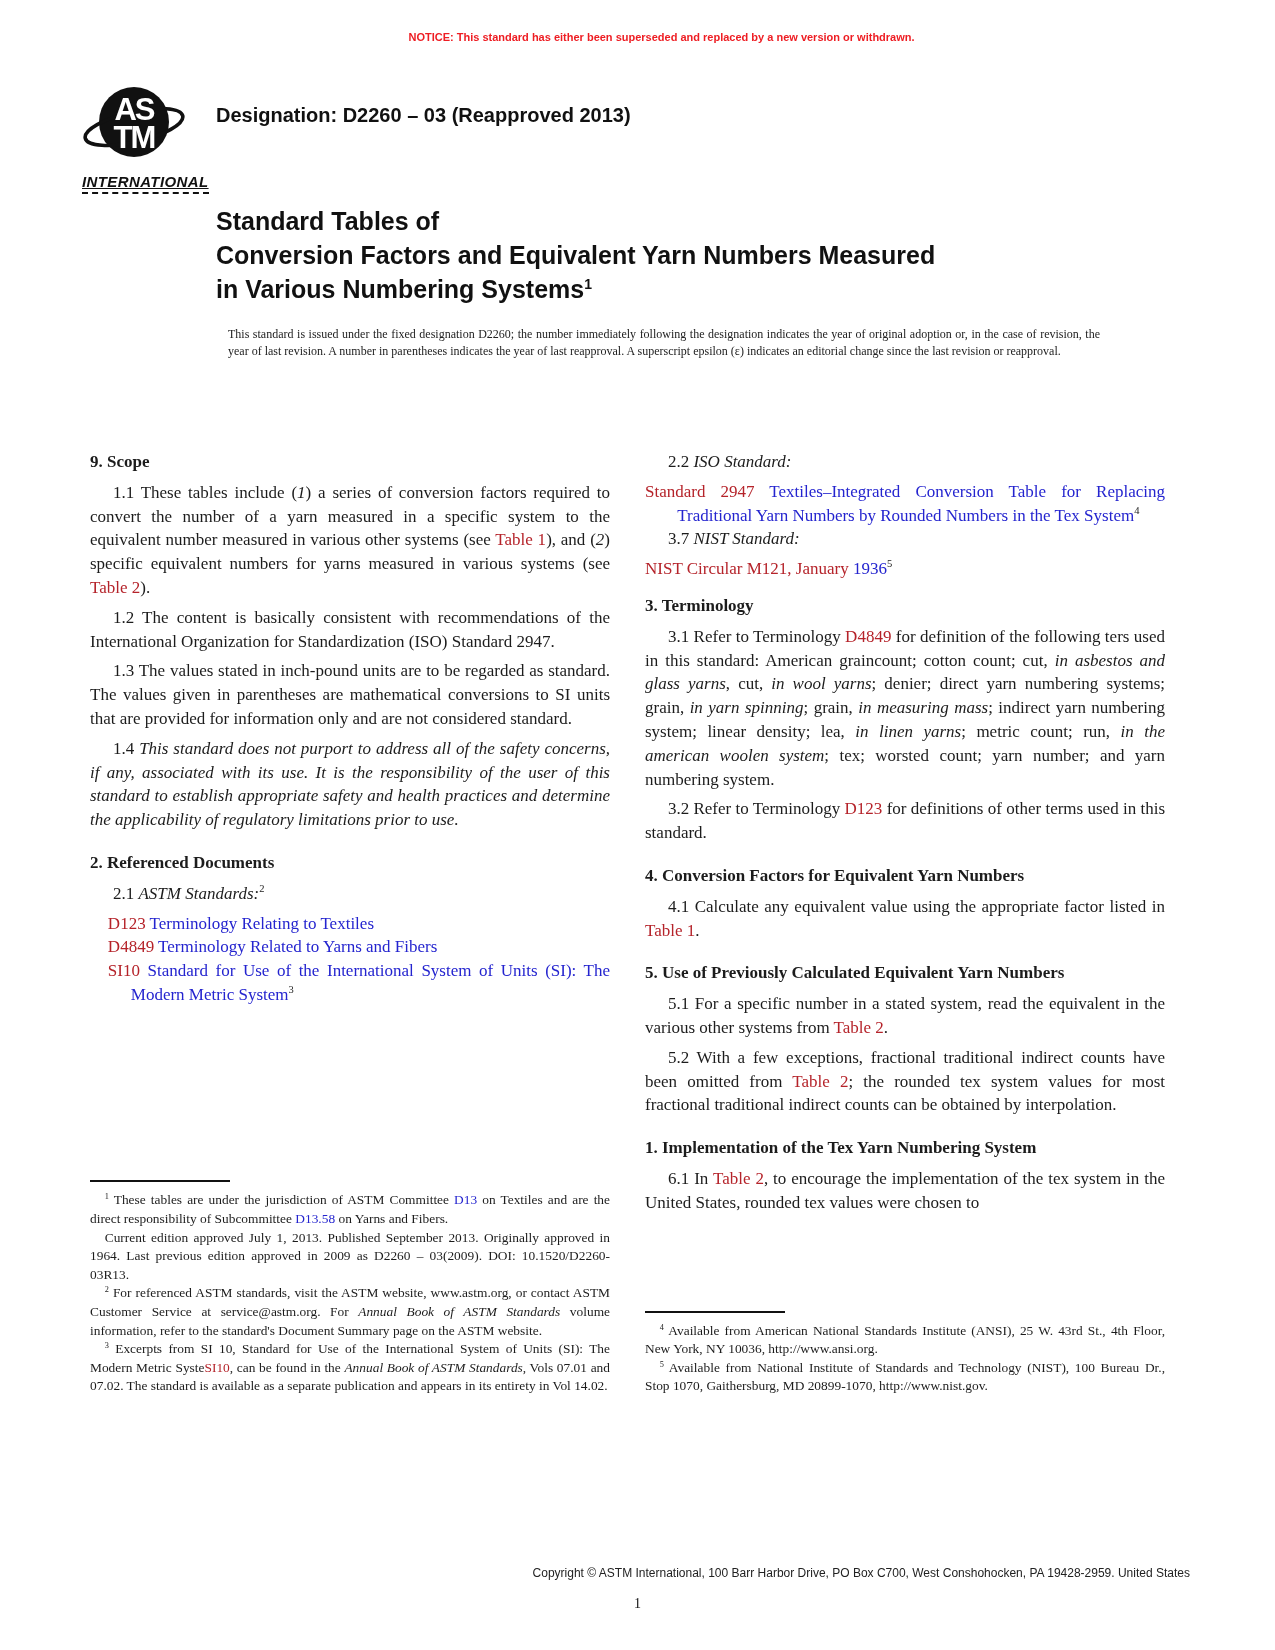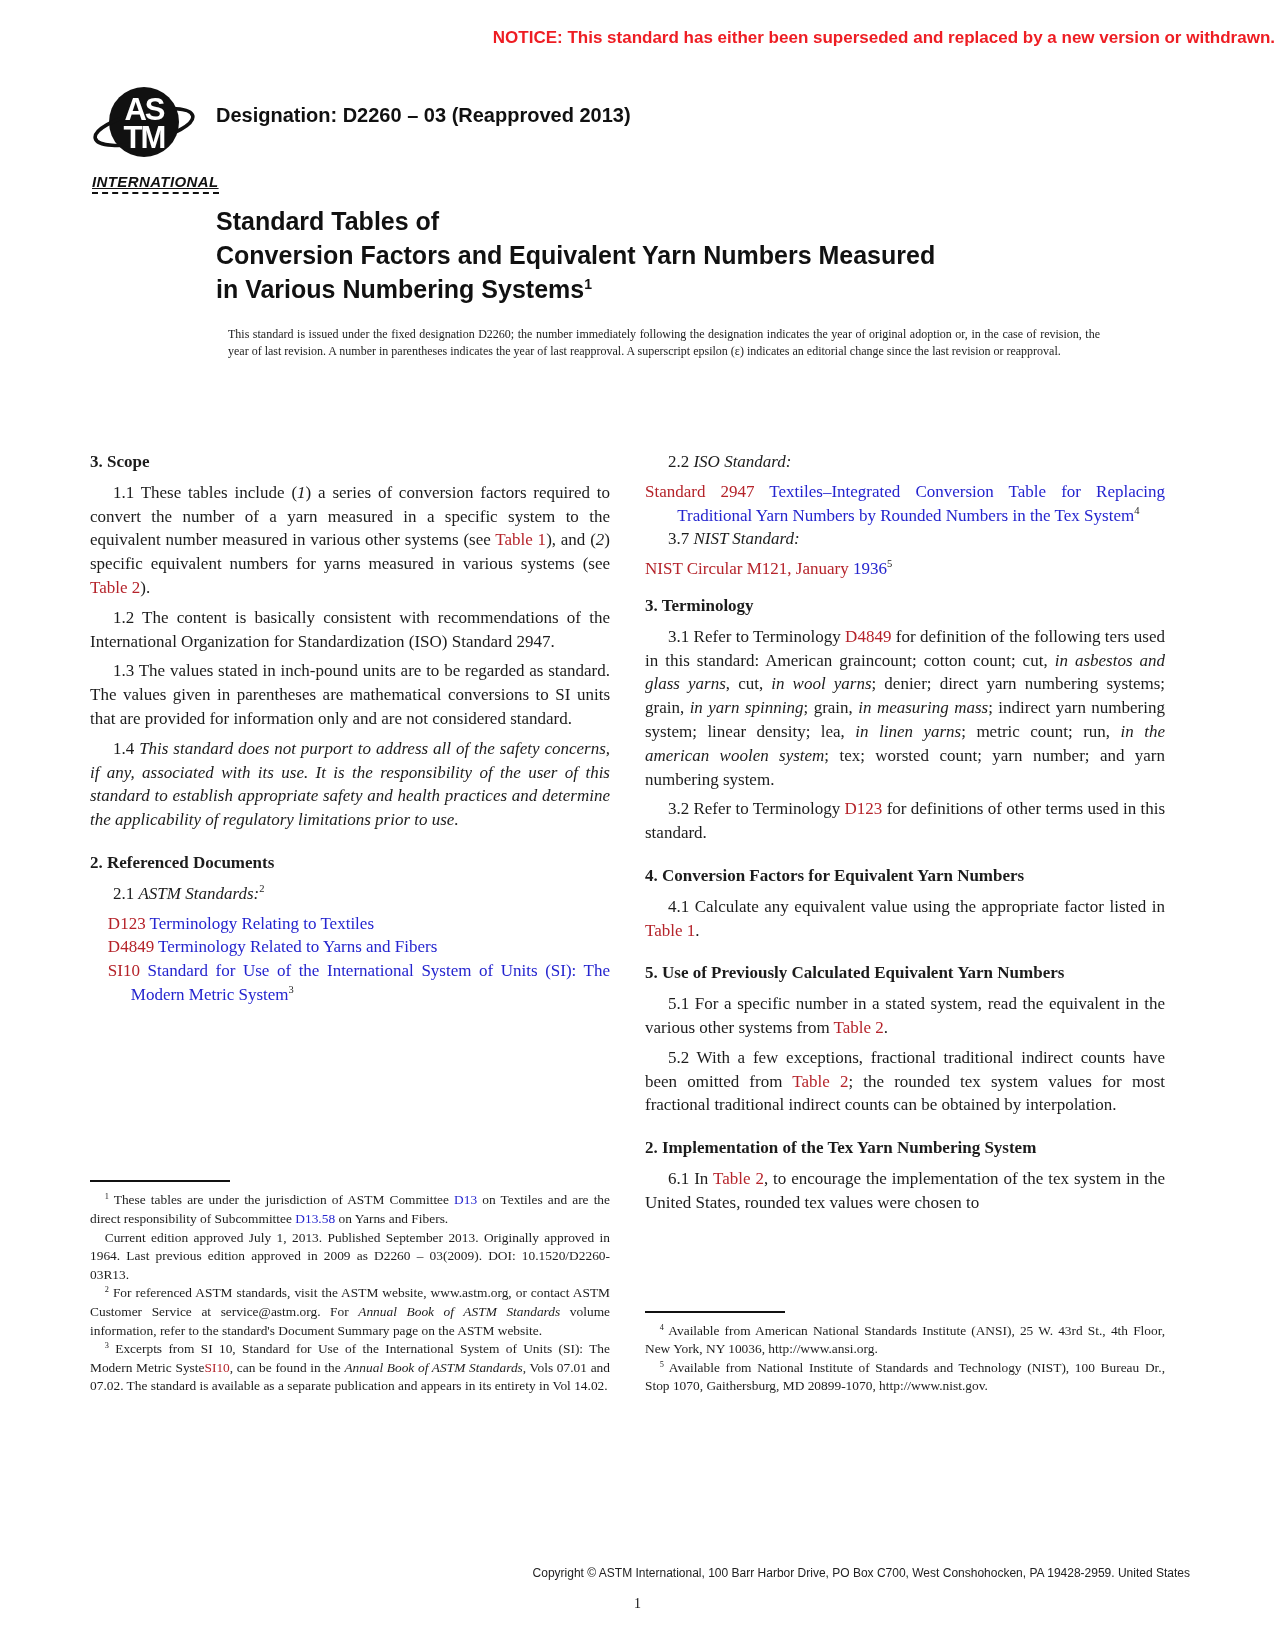--- a/index.html
+++ b/index.html
@@ -2,26 +2,26 @@
 <html style="--notice-red: #ee1d23; --link-red: #b5232a; --link-blue: #2424cf;"><head>
 <meta charset="utf-8">
 <style>
   html,body{margin:0;padding:0;background:#ffffff;}
   .page{
     position:relative;width:1275px;height:1650px;background:#fff;
     font-family:"Liberation Serif", serif;color:#1c1c1c;overflow:hidden;
   }
   
   .notice{
-    position:absolute;top:26px;left:0;right:0;text-align:right;
+    position:absolute;top:26px;left:0;right:0;text-align:center;
     font-family:"Liberation Sans", sans-serif;font-weight:bold;
-    font-size:17px;line-height:23px;color:var(--notice-red,#ee1d23);margin-left:48px;
+    font-size:11px;line-height:23px;color:var(--notice-red,#ee1d23);margin-left:48px;
   }
   
-  .logo{position:absolute;left:92px;top:80px;width:118px;text-align:center;}
+  .logo{position:absolute;left:82px;top:80px;width:118px;text-align:center;}
   .logo svg{display:block;}
   .logo-sub{
     font-family:"Liberation Sans", sans-serif;font-weight:bold;font-style:italic;
     font-size:15px;letter-spacing:.4px;color:#111;margin-top:1px;
     border-bottom:2px dashed #111;padding-bottom:2px;width:fit-content;text-decoration:underline;
   }
   .designation{
     position:absolute;left:216px;top:104px;
     font-family:"Liberation Sans", sans-serif;font-weight:bold;font-size:20px;color:#111;
   }
@@ -95,21 +95,21 @@
   <div class="title">
     <div>Standard Tables of</div>
     <div>Conversion Factors and Equivalent Yarn Numbers Measured</div>
     <div><span>in Various Numbering Systems</span><sup>1</sup></div>
   </div>
 
   <p class="issue">This standard is issued under the fixed designation D2260; the number immediately following the designation indicates the year of original adoption or, in the case of revision, the year of last revision. A number in parentheses indicates the year of last reapproval. A superscript epsilon (ε) indicates an editorial change since the last revision or reapproval.</p>
 
   <div class="cols">
     <div class="col col-left" id="col-left">
-        <div class="h">3. Scope</div>
+        <div class="h">9. Scope</div>
         <p class="para"><span>1.1 These tables include (</span><span class="it">1</span><span>) a series of conversion factors required to convert the number of a yarn measured in a specific system to the equivalent number measured in various other systems (see </span><span class="red">Table 1</span><span>), and (</span><span class="it">2</span><span>) specific equivalent numbers for yarns measured in various systems (see </span><span class="red">Table 2</span><span>).</span></p>
         <p class="para"><span>1.2 The content is basically consistent with recommendations of the International Organization for Standardization (ISO) Standard 2947.</span></p>
         <p class="para"><span>1.3 The values stated in inch-pound units are to be regarded as standard. The values given in parentheses are mathematical conversions to SI units that are provided for information only and are not considered standard.</span></p>
         <p class="para"><span>1.4 </span><span class="it">This standard does not purport to address all of the safety concerns, if any, associated with its use. It is the responsibility of the user of this standard to establish appropriate safety and health practices and determine the applicability of regulatory limitations prior to use.</span></p>
         <div class="h">2. Referenced Documents</div>
         <p class="para"><span>2.1 </span><span class="it">ASTM Standards:</span><sup>2</sup></p>
         <p class="ref"><span class="red">D123</span><span class="blu"> Terminology Relating to Textiles</span></p>
         <p class="ref"><span class="red">D4849</span><span class="blu"> Terminology Related to Yarns and Fibers</span></p>
         <p class="ref"><span class="red">SI10</span><span class="blu"> Standard for Use of the International System of Units (SI): The Modern Metric System</span><sup>3</sup></p>
         <div class="fns">
@@ -126,21 +126,21 @@
         <p class="para"><span>3.7 </span><span class="it">NIST Standard:</span></p>
         <p class="ref"><span class="red">NIST Circular M121, January </span><span class="blu">1936</span><sup>5</sup></p>
         <div class="h">3. Terminology</div>
         <p class="para"><span>3.1 Refer to Terminology </span><span class="red">D4849</span><span> for definition of the following ters used in this standard: American graincount; cotton count; cut, </span><span class="it">in asbestos and glass yarns</span><span>, cut, </span><span class="it">in wool yarns</span><span>; denier; direct yarn numbering systems; grain, </span><span class="it">in yarn spinning</span><span>; grain, </span><span class="it">in measuring mass</span><span>; indirect yarn numbering system; linear density; lea, </span><span class="it">in linen yarns</span><span>; metric count; run, </span><span class="it">in the american woolen system</span><span>; tex; worsted count; yarn number; and yarn numbering system.</span></p>
         <p class="para"><span>3.2 Refer to Terminology </span><span class="red">D123</span><span> for definitions of other terms used in this standard.</span></p>
         <div class="h">4. Conversion Factors for Equivalent Yarn Numbers</div>
         <p class="para"><span>4.1 Calculate any equivalent value using the appropriate factor listed in </span><span class="red">Table 1</span><span>.</span></p>
         <div class="h">5. Use of Previously Calculated Equivalent Yarn Numbers</div>
         <p class="para"><span>5.1 For a specific number in a stated system, read the equivalent in the various other systems from </span><span class="red">Table 2</span><span>.</span></p>
         <p class="para"><span>5.2 With a few exceptions, fractional traditional indirect counts have been omitted from </span><span class="red">Table 2</span><span>; the rounded tex system values for most fractional traditional indirect counts can be obtained by interpolation.</span></p>
-        <div class="h">2. Implementation of the Tex Yarn Numbering System</div>
+        <div class="h">1. Implementation of the Tex Yarn Numbering System</div>
         <p class="para"><span>6.1 In </span><span class="red">Table 2</span><span>, to encourage the implementation of the tex system in the United States, rounded tex values were chosen to</span></p>
         <div class="fns">
           <div class="fnrule"></div>
           <p class="fn"><sup>4</sup><span> Available from American National Standards Institute (ANSI), 25 W. 43rd St., 4th Floor, New York, NY 10036, http://www.ansi.org.</span></p>
           <p class="fn"><sup>5</sup><span> Available from National Institute of Standards and Technology (NIST), 100 Bureau Dr., Stop 1070, Gaithersburg, MD 20899-1070, http://www.nist.gov.</span></p>
         </div>
       </div>
   </div>
 
   <div class="footer">Copyright © ASTM International, 100 Barr Harbor Drive, PO Box C700, West Conshohocken, PA 19428-2959. United States</div>

